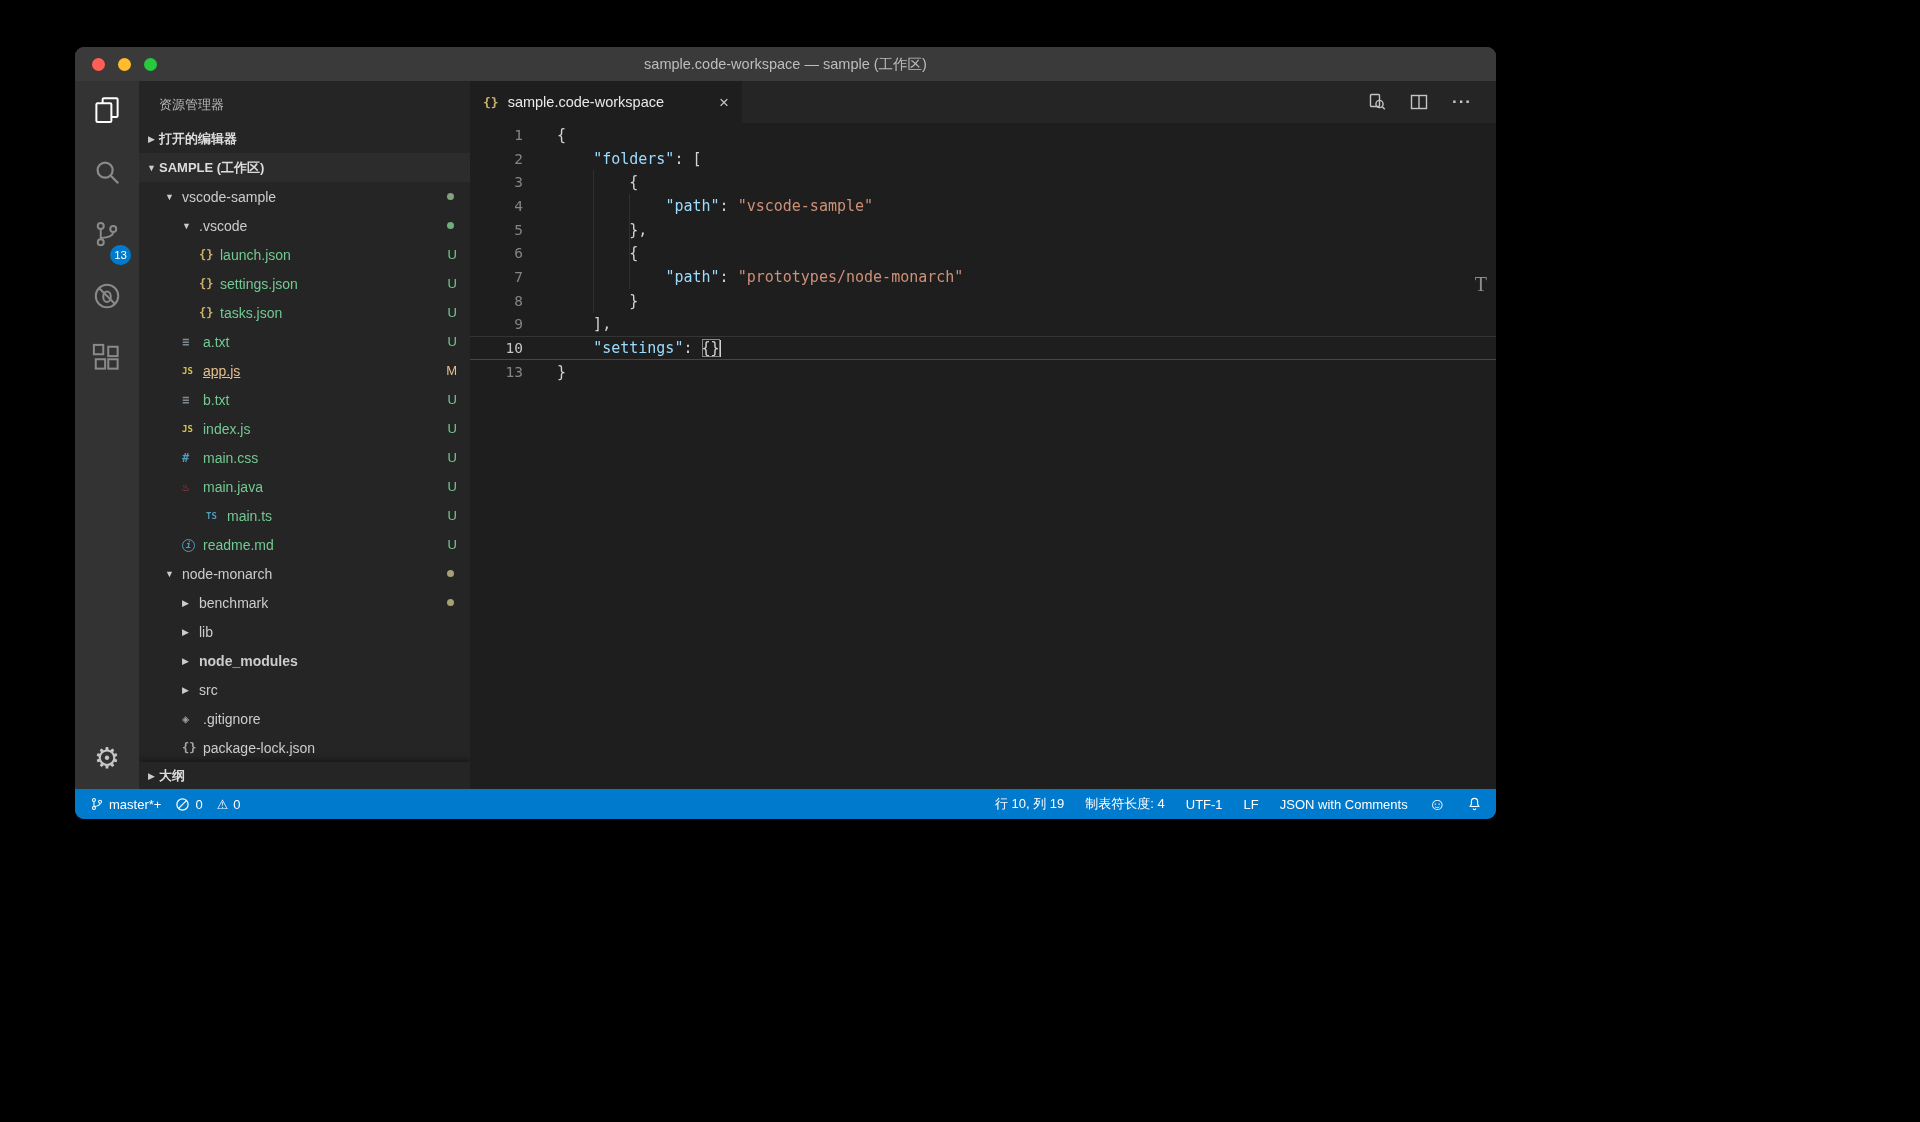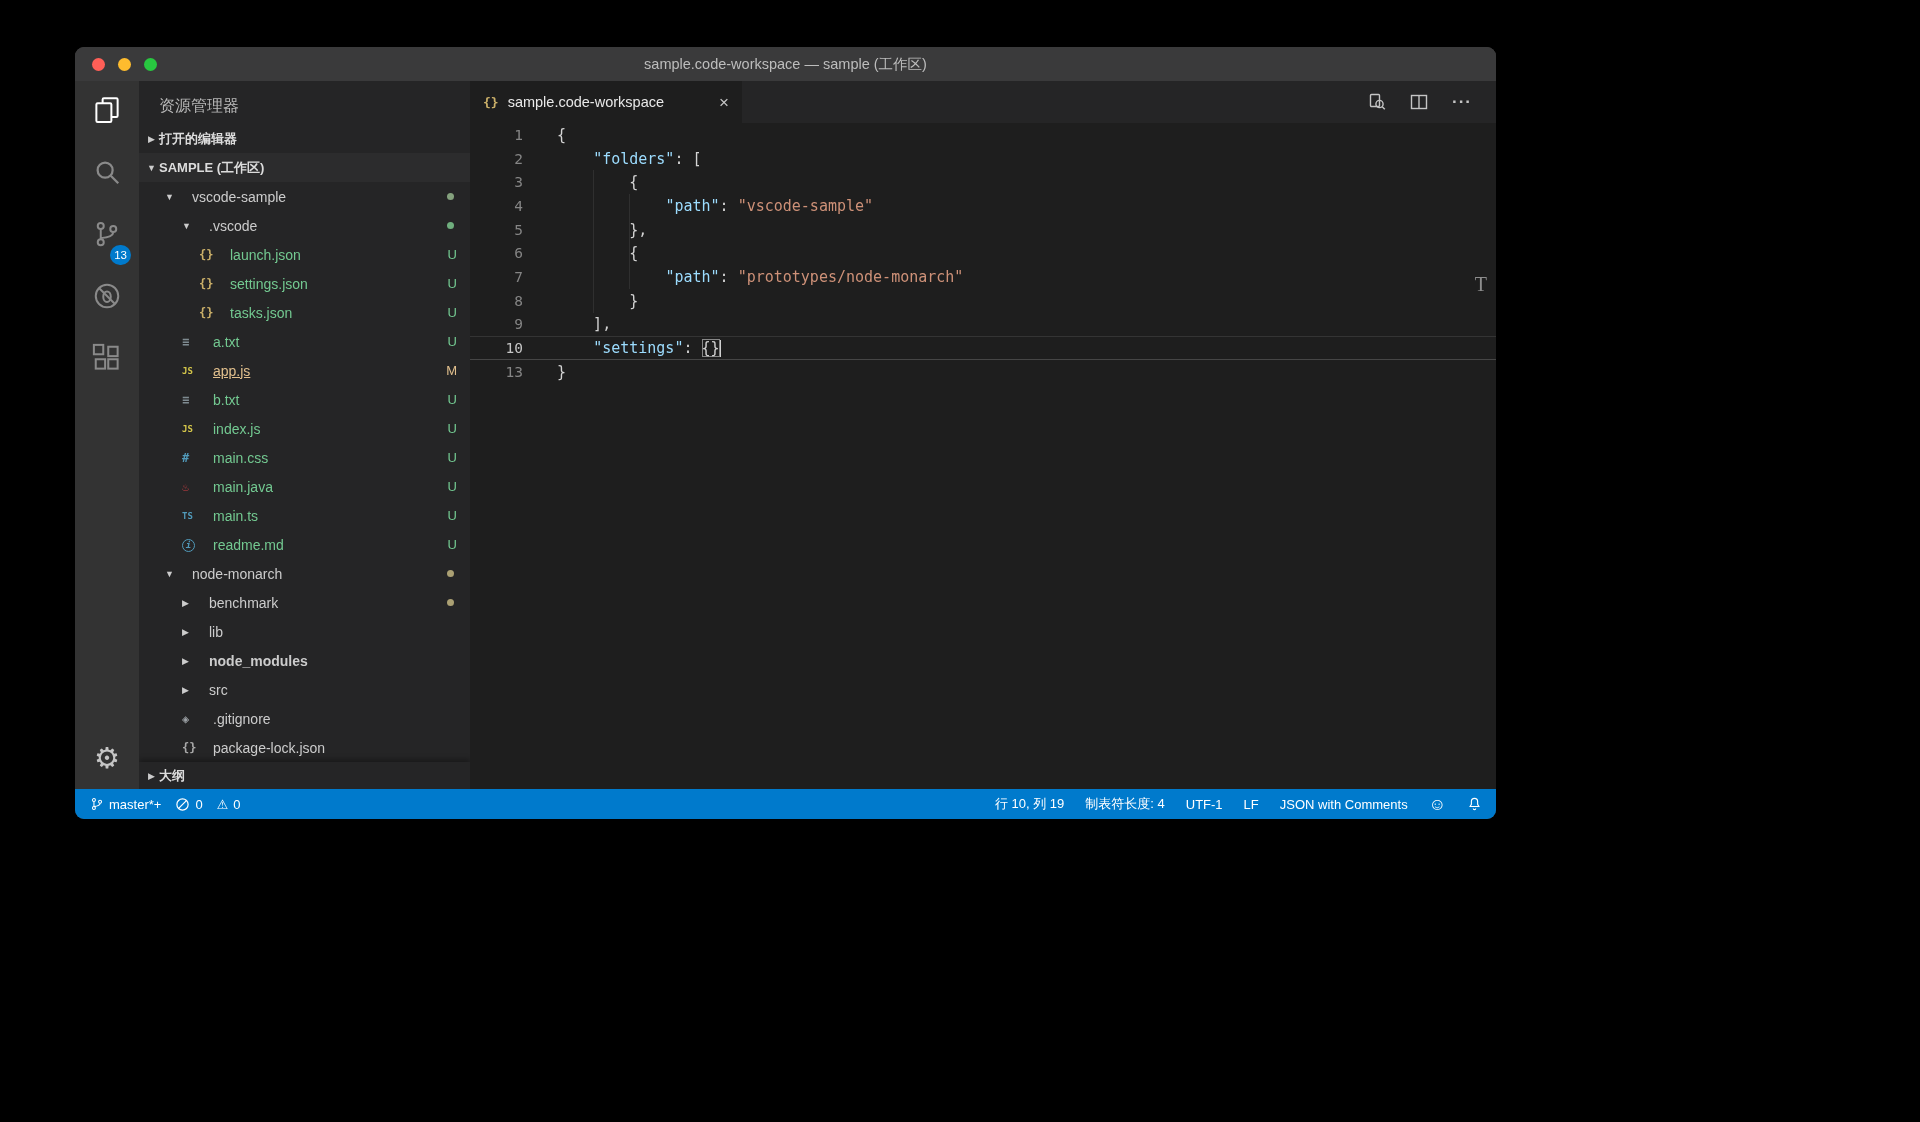--- a/index.html
+++ b/index.html
@@ -21,32 +21,32 @@
   .activitybar { width:64px; background:#333333; position:relative; flex:0 0 auto; }
   .ab-item { height:62px; display:flex; align-items:center; justify-content:center; color:#8a8a8a; position:relative; cursor:pointer; }
   .ab-item.active { color:#ffffff; }
   .ab-badge { position:absolute; right:8px; bottom:2px; min-width:20px; height:20px; padding:0 4px; border-radius:11px;
               background:#007acc; color:#fff; font-size:11.5px; display:flex; align-items:center; justify-content:center; }
   .ab-bottom { position:absolute; bottom:0; left:0; width:64px; height:62px; display:flex; align-items:center; justify-content:center;
                color:#c5c5c5; font-size:29px; cursor:pointer; }
 
   
   .sidebar { width:331px; background:#252526; flex:0 0 auto; display:flex; flex-direction:column; color:#cccccc; font-size:14px; }
-  .sidebar-title { height:44px; padding:15px 0 0 20px; font-size:16px; color:#b8b8b8; }
+  .sidebar-title { height:44px; padding:15px 0 0 20px; font-size:13px; color:#b8b8b8; }
   .section-row { display:flex; align-items:center; font-weight:700; font-size:13px; color:#dcdcdc; padding-left:5px; height:28px; cursor:pointer; }
   .section-row.sample { height:29px; background:rgba(255,255,255,0.035); }
   .chev { width:15px; text-align:center; font-size:9px; color:#cccccc; }
   .tree { flex:1; overflow:hidden; }
   .tree-row { height:29px; display:flex; align-items:center; position:relative; cursor:pointer; }
   .chev2 { width:15px; text-align:left; font-size:9px; color:#cccccc; flex:0 0 auto; }
   .ficon { width:19px; flex:0 0 auto; font-size:12px; font-weight:700; font-family:"DejaVu Sans Mono",monospace; }
   .ficon.tiny { font-size:9px; }
   .ficon .info-circle { display:inline-flex; width:13px; height:13px; border-radius:50%; border:1.3px solid currentColor;
                         align-items:center; justify-content:center; font-size:9px; font-style:italic; }
-  .tlabel { margin-left:12px; white-space:nowrap; }
+  .tlabel { margin-left:2px; white-space:nowrap; }
   .tbadge { position:absolute; right:13px; font-size:13px; }
   .tbadge.dot { width:7px; height:7px; border-radius:50%; right:16px; }
   .outline-row { height:27px; box-shadow:0 -3px 5px rgba(0,0,0,.3); }
 
   
   .editor-area { flex:1; display:flex; flex-direction:column; background:#1e1e1e; min-width:0; }
   .tabbar { height:42px; background:#252526; display:flex; align-items:stretch; flex:0 0 auto; }
   .tab { width:272px; background:#1e1e1e; display:flex; align-items:center; padding:0 13px; gap:9px; cursor:pointer; }
   .tab-icon { color:#cbb069; font-family:"DejaVu Sans Mono",monospace; font-weight:700; font-size:13px; }
   .tab-label { color:#e9e9e9; font-size:14.5px; flex:1; white-space:nowrap; }
@@ -205,21 +205,21 @@
           <div class="tree-row" style="padding-left: 43px;">
             <span class="ficon" style="color: rgb(81, 154, 186);">#</span>
             <span class="tlabel" style="color: rgb(115, 201, 145);">main.css</span>
             <span class="tbadge" style="color: rgb(115, 201, 145);">U</span>
           </div>
           <div class="tree-row" style="padding-left: 43px;">
             <span class="ficon" style="color: rgb(204, 62, 68);">♨</span>
             <span class="tlabel" style="color: rgb(115, 201, 145);">main.java</span>
             <span class="tbadge" style="color: rgb(115, 201, 145);">U</span>
           </div>
-          <div class="tree-row" style="padding-left: 43px;">
+          <div class="tree-row" style="padding-left: 67px;">
             <span class="ficon tiny" style="color: rgb(81, 154, 186);">TS</span>
             <span class="tlabel" style="color: rgb(115, 201, 145);">main.ts</span>
             <span class="tbadge" style="color: rgb(115, 201, 145);">U</span>
           </div>
           <div class="tree-row" style="padding-left: 43px;">
             <span class="ficon" style="color: rgb(81, 154, 186);"><span class="info-circle">i</span></span>
             <span class="tlabel" style="color: rgb(115, 201, 145);">readme.md</span>
             <span class="tbadge" style="color: rgb(115, 201, 145);">U</span>
           </div>
           <div class="tree-row" style="padding-left: 26px;">

